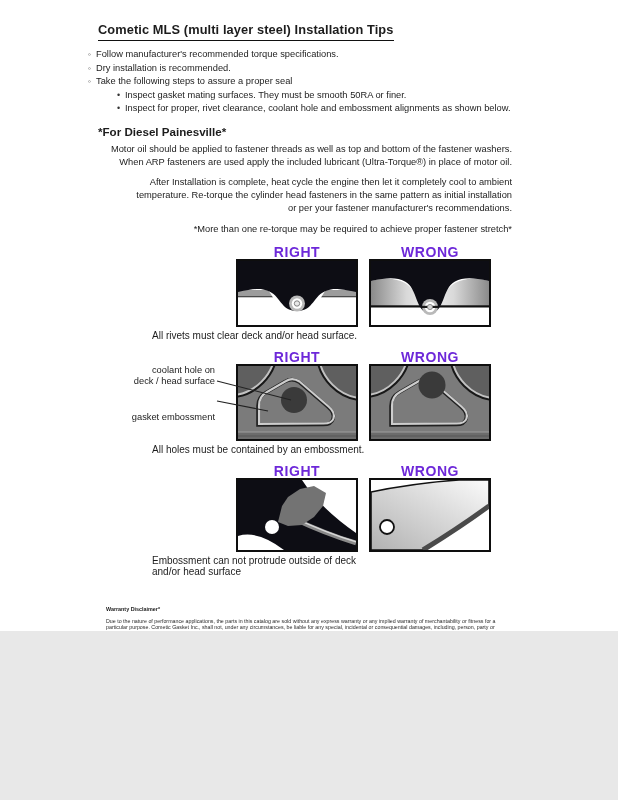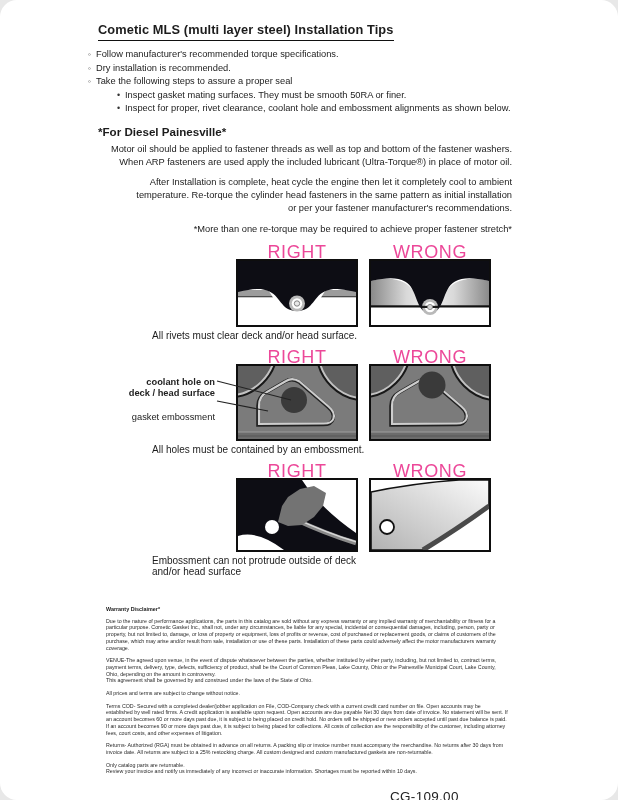--- a/index.html
+++ b/index.html
@@ -1,19 +1,19 @@
 <!DOCTYPE html>
 <html><head>
 <meta charset="utf-8">
 <style>
   html,body { margin:0; padding:0; background:#e8e8e8; }
   .page {
-    position:relative; width:618px; height:800px; background:#ffffff;
+    position:relative; width:618px; height:631px; background:#ffffff;
     margin:0 auto; overflow:hidden;
-    font-family:"Liberation Sans", sans-serif; color:#1c1c1c;border-radius:17px;
+    font-family:"Liberation Sans", sans-serif; color:#1c1c1c;
   }
   .content { position:absolute; left:88px; top:20px; width:424px; }
 
   .title {
     margin:0 0 7px 10px; font-size:12.8px; font-weight:bold;
     display:inline-block; border-bottom:1.6px solid #111; padding-bottom:1px;
     letter-spacing:0.1px;
   }
   .title-wrap { line-height:18px; }
 
@@ -21,36 +21,36 @@
   .bullet-row .marker { width:8px; flex:0 0 8px; font-size:8px; color:#333; }
   .sub { margin-left:29px; }
   .sub .marker { font-size:9px; }
 
   .diesel-heading { margin:9px 0 5px 10px; font-size:11.6px; font-weight:bold; }
   .para { margin:0 0 7px 10px; font-size:9.3px; line-height:13.2px; white-space:pre-line;text-align:right; }
 
   .diag-row { position:relative; }
   .rw-labels { display:flex; gap:11px; margin-left:148px; width:255px; }
   .rw-labels span {
-    flex:0 0 122px; text-align:center; font-size:18px; font-weight:normal;
-    letter-spacing:0.6px; line-height:14px; color:#ec4899;
+    flex:0 0 122px; text-align:center; font-size:14px; font-weight:bold;
+    letter-spacing:0.6px; line-height:14px; color:#6d28d9;
   }
   .pair { display:flex; gap:11px; margin-left:148px; }
   .dbox { display:block; border:2px solid #0e0e0e; background:#fff; }
   .caption {
     margin:3px 0 0 64px; font-size:10px; font-weight:normal; line-height:11.5px;
     white-space:pre-line;
   }
   .mb1 { margin-bottom:9px; } .mb2 { margin-bottom:8px; }
 
   .annot {
     position:absolute; left:0; width:127px; text-align:right;
     font-size:9.3px; line-height:10.5px; color:#222;
   }
-  .annot-1 { top:27px;font-weight:bold; }
+  .annot-1 { top:15px; }
   .annot-2 { top:62px; }
   .leader-overlay {
     position:absolute; left:0; top:0; pointer-events:none; z-index:3;
   }
 
   .disclaimer { margin:28px 0 0 18px; width:402px; }
   .disclaimer-heading { font-size:5.4px; font-weight:bold; margin-bottom:6px; }
   .fine { font-size:5.3px; line-height:6.7px; margin-bottom:6px; white-space:pre-line; color:#2a2a2a; }
 
   .doc-code { margin:14px 0 0 302px; font-size:13.5px; letter-spacing:0.3px; color:#222; }

